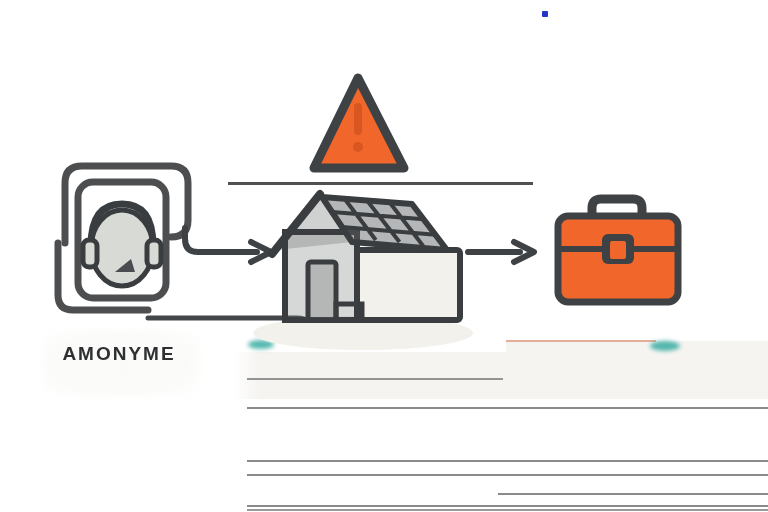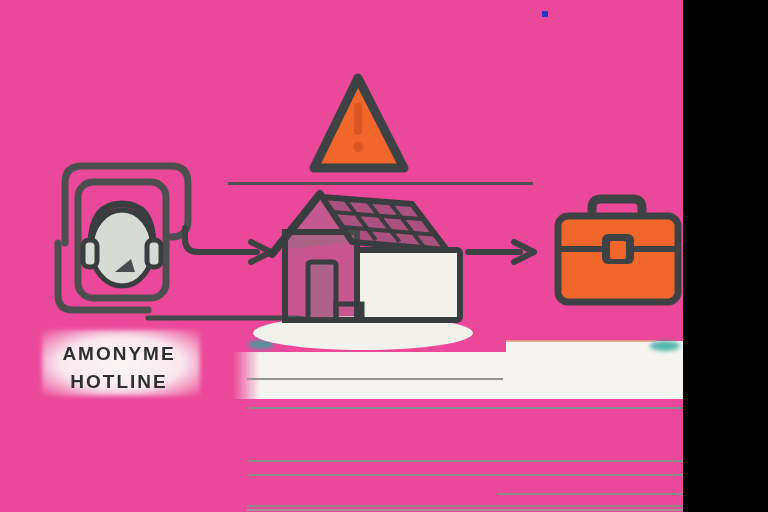--- a/index.html
+++ b/index.html
@@ -1,16 +1,16 @@
 <!DOCTYPE html>
 <html><head>
 <meta charset="utf-8">
 <style>
   html,body{margin:0;padding:0;background:#000;}
-  .stage{position:relative;width:683px;height:512px;background:#ec4899;overflow:hidden;
+  .stage{position:relative;width:768px;height:512px;background:#ffffff;overflow:hidden;
          font-family:"Liberation Sans",sans-serif;}
   .abs{position:absolute;}
   
   .halo-left{left:42px;top:330px;width:158px;height:66px;
     background:radial-gradient(ellipse at center,rgba(250,250,248,.98) 0%,rgba(250,250,248,.9) 55%,rgba(250,250,248,0) 100%);
     filter:blur(2px);}
   .band-mid{left:233px;top:352px;width:535px;height:47px;
     background:linear-gradient(to right,rgba(245,244,241,0) 0%,rgba(245,244,241,1) 5%,rgba(245,244,241,1) 100%);}
   .band-right-top{left:506px;top:341px;width:262px;height:14px;background:#f5f4f1;}
   .pink-artifact{left:506px;top:340px;width:150px;height:2px;background:#dfa08b;opacity:.85;}
@@ -110,16 +110,15 @@
   <svg class="abs" style="left:548px;top:192px;" width="140" height="120" viewBox="0 0 140 120">
     <path d="M 44 26 L 44 16 Q 44 7 53 7 L 85 7 Q 94 7 94 16 L 94 26" fill="none" stroke="#3E4245" stroke-width="9"></path>
     <rect x="10" y="24" width="120" height="86" rx="10" fill="#F1662B" stroke="#3E4245" stroke-width="7"></rect>
     <line x1="10" y1="57" x2="130" y2="57" stroke="#3E4245" stroke-width="6"></line>
     <rect x="54" y="42" width="32" height="30" rx="6" fill="#3E4245"></rect>
     <rect x="62" y="49" width="16" height="18" rx="2" fill="#F1662B"></rect>
   </svg>
 
   <div class="abs label label-left">
     <div>AMONYME</div>
-    <div>HOTLINE</div>
   </div>
 
 </div>
 
 </body></html>

